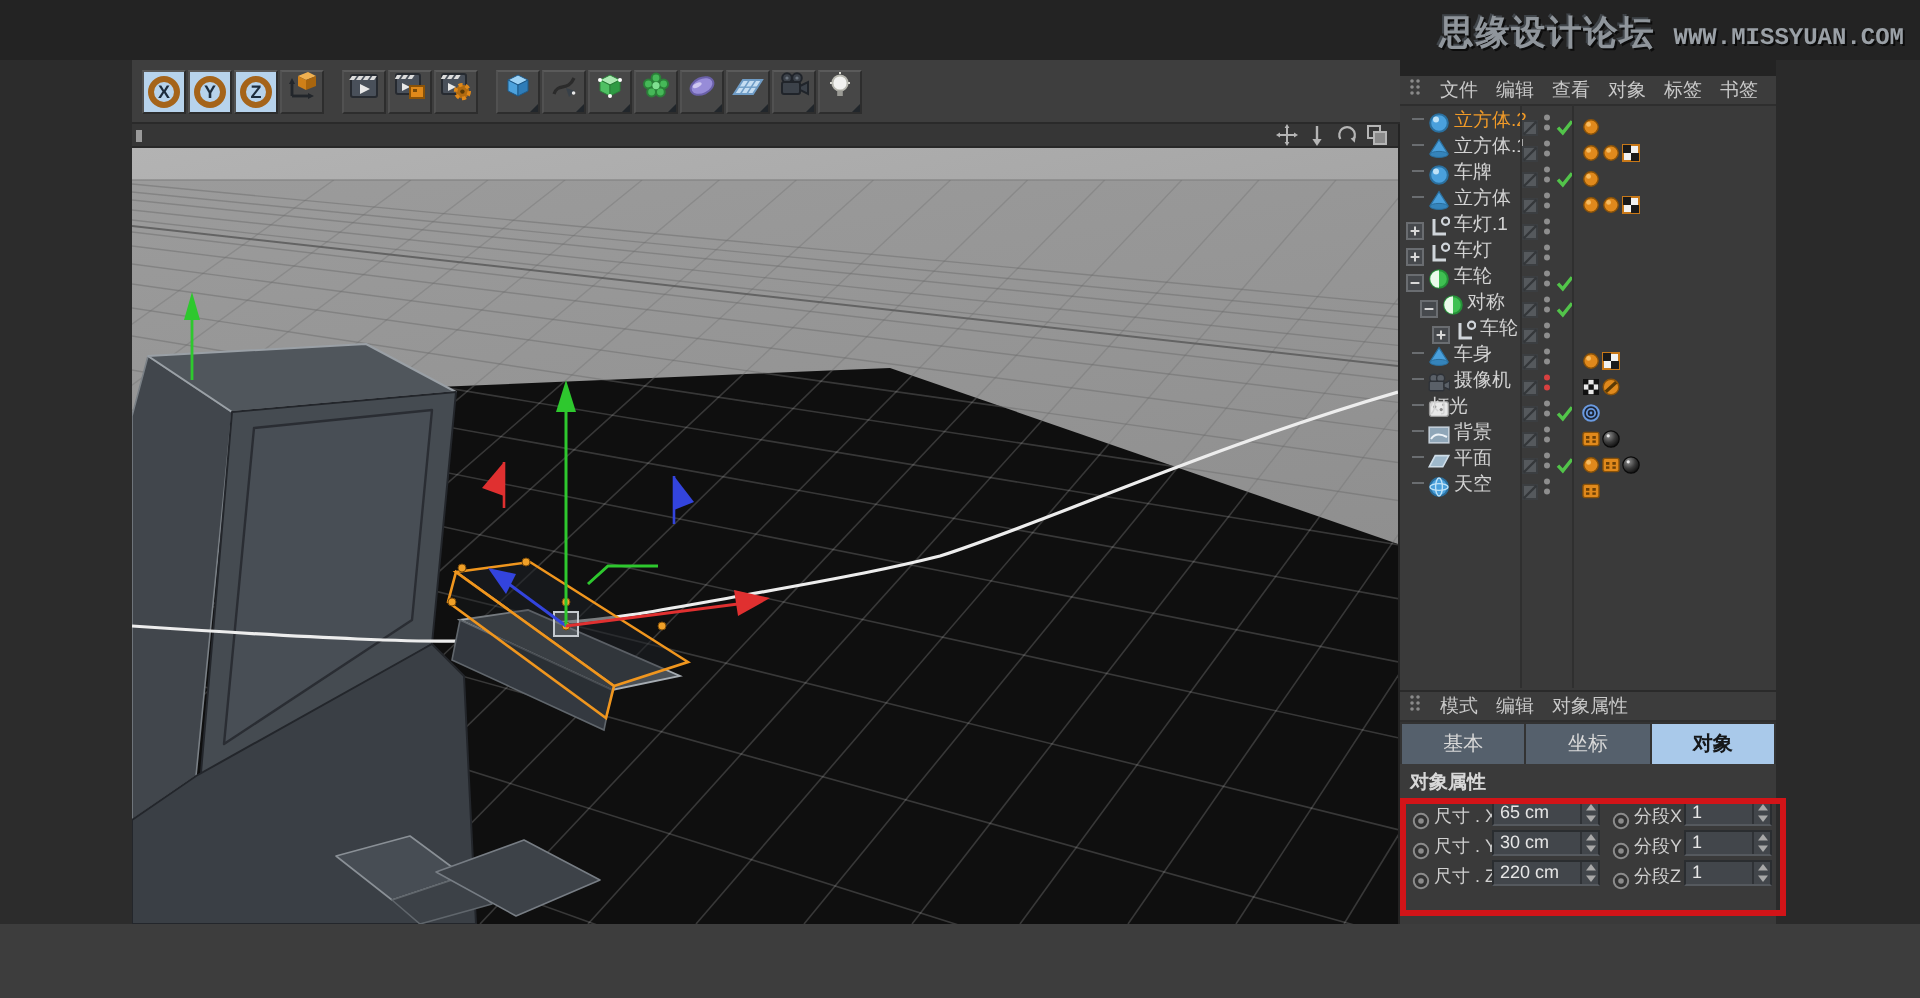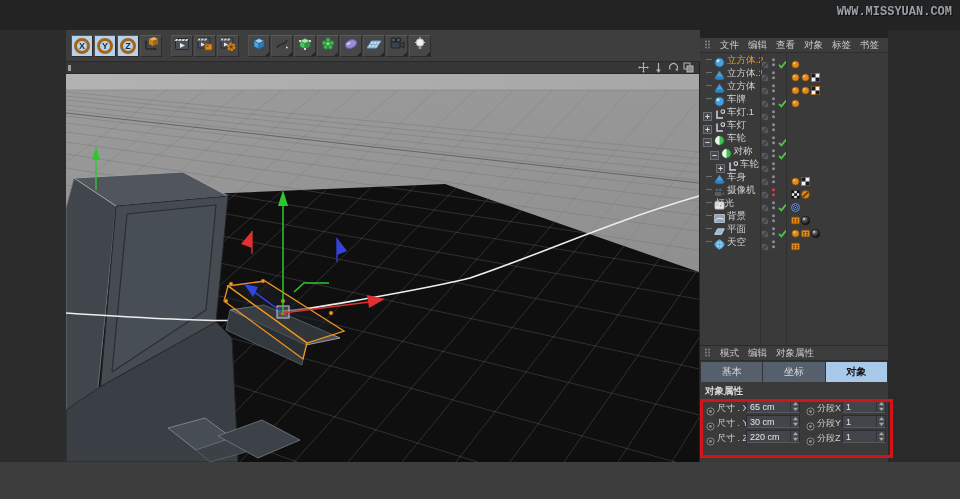--- a/index.html
+++ b/index.html
@@ -56,32 +56,33 @@
   .am-title{height:14px;display:flex;align-items:center;gap:4px;padding-left:4px;font-size:9.5px;color:#d8d8d8;}
   .am-tabs{display:flex;height:21px;gap:1px;background:#333;padding:1px 1px 0 1px;box-sizing:border-box;}
   .am-tab{flex:1;display:flex;align-items:center;justify-content:center;font-size:10px;color:#d8d8d8;background:#55606c;}
   .am-tab.active{background:var(--tab-blue);color:#16181a;font-weight:bold;}
   .am-body{position:relative;height:66px;}
   .am-section{position:absolute;left:5px;top:3px;font-size:9.5px;font-weight:bold;color:#d8d8d8;}
   .am-row{position:absolute;left:0;width:188px;height:13px;}
   .am-ki{position:absolute;top:2px;}
   .am-label{position:absolute;font-size:9px;color:#cfcfcf;top:2px;white-space:nowrap;}
   .am-input{position:absolute;top:0;height:13px;background:#42464b;border:1px solid #2a2d30;
-            border-bottom-color:#55595e;box-sizing:border-box;display:flex;align-items:center;}
+            border-bottom-color:#55595e;box-sizing:border-box;display:flex;}
   .am-input .val{flex:1;font-size:9px;color:#e6e6e6;padding-left:3px;white-space:nowrap;}
   .am-input .spin{width:8px;height:11px;border-left:1px solid #2f3236;display:flex;align-items:center;justify-content:center;}
 
   .red-box{position:absolute;left:700px;top:399px;width:187px;height:53px;border:3px solid var(--hl-red);z-index:40;}
 </style>
 </head>
 <body>
 
 <div id="app">
 
   <div class="watermark">
+    <span class="wm1">思缘设计论坛</span>
     <span class="wm2">WWW.MISSYUAN.COM</span>
   </div>
 
   <div class="toolbar" id="toolbar">
       <div class="tb-btn axis">
         <span class="ring">X</span>
       </div>
       <div class="tb-btn axis">
         <span class="ring">Y</span>
       </div>
@@ -466,20 +467,43 @@
             </svg></span>
           <span class="om-abs" style="left:111px;top:2px"><svg width="9" height="9" viewBox="0 0 9 9">
               <rect x="0.5" y="0.5" width="8" height="8" fill="#f2f2f2" stroke="#c87818"></rect>
               <rect x="0.5" y="0.5" width="4" height="4" fill="#1a1a1a"></rect>
               <rect x="4.5" y="4.5" width="4" height="4" fill="#1a1a1a"></rect>
             </svg></span>
         </div>
         <div class="om-row">
           <span class="tick" style="left:6px"></span>
           <span class="om-abs" style="left:14px;top:1px"><svg width="11" height="11" viewBox="0 0 11 11">
+              <circle cx="5.5" cy="5.5" r="4.4" fill="#4aa0dc" stroke="#2a6f9e"></circle>
+              <circle cx="4" cy="3.8" r="1.5" fill="#bfe2f7"></circle>
+            </svg></span>
+          <span class="rname" style="left:27px">车牌</span>
+          <span class="om-abs" style="left:61px;top:2px"><svg width="8" height="8" viewBox="0 0 8 8">
+              <rect x="0.5" y="0.5" width="7" height="7" fill="#55595d" stroke="#3b3e41"></rect>
+              <line x1="0.8" y1="7.2" x2="7.2" y2="0.8" stroke="#34373a" stroke-width="1.1"></line>
+            </svg></span>
+          <span class="om-abs" style="left:71px;top:1px"><svg width="5" height="11" viewBox="0 0 5 11">
+              <circle cx="2.5" cy="2.7" r="1.5" fill="#8e8e8e"></circle>
+              <circle cx="2.5" cy="7.8" r="1.5" fill="#8e8e8e"></circle>
+            </svg></span>
+          <span class="om-abs" style="left:78px;top:2px"><svg width="9" height="9" viewBox="0 0 9 9">
+              <polyline points="1,4.8 3.4,7.4 8,1.6" stroke="#52c44a" stroke-width="1.7" fill="none"></polyline>
+            </svg></span>
+          <span class="om-abs" style="left:91px;top:2px"><svg width="9" height="9" viewBox="0 0 9 9">
+              <circle cx="4.5" cy="4.5" r="3.6" fill="#e0891c" stroke="#8a5208" stroke-width="0.7"></circle>
+              <circle cx="3.3" cy="3.2" r="1.2" fill="#f6bc62"></circle>
+            </svg></span>
+        </div>
+        <div class="om-row">
+          <span class="tick" style="left:6px"></span>
+          <span class="om-abs" style="left:14px;top:1px"><svg width="11" height="11" viewBox="0 0 11 11">
               <polygon points="5.5,0.8 10,7.8 1,7.8" fill="#4aa0dc" stroke="#2a6f9e" stroke-width="0.6"></polygon>
               <ellipse cx="5.5" cy="8.2" rx="4.5" ry="1.5" fill="#3584bb" stroke="#2a6f9e" stroke-width="0.5"></ellipse>
             </svg></span>
           <span class="rname" style="left:27px">立方体</span>
           <span class="om-abs" style="left:61px;top:2px"><svg width="8" height="8" viewBox="0 0 8 8">
               <rect x="0.5" y="0.5" width="7" height="7" fill="#55595d" stroke="#3b3e41"></rect>
               <line x1="0.8" y1="7.2" x2="7.2" y2="0.8" stroke="#34373a" stroke-width="1.1"></line>
             </svg></span>
           <span class="om-abs" style="left:71px;top:1px"><svg width="5" height="11" viewBox="0 0 5 11">
               <circle cx="2.5" cy="2.7" r="1.5" fill="#8e8e8e"></circle>
@@ -490,43 +514,20 @@
               <circle cx="3.3" cy="3.2" r="1.2" fill="#f6bc62"></circle>
             </svg></span>
           <span class="om-abs" style="left:101px;top:2px"><svg width="9" height="9" viewBox="0 0 9 9">
               <circle cx="4.5" cy="4.5" r="3.6" fill="#e0891c" stroke="#8a5208" stroke-width="0.7"></circle>
               <circle cx="3.3" cy="3.2" r="1.2" fill="#f6bc62"></circle>
             </svg></span>
           <span class="om-abs" style="left:111px;top:2px"><svg width="9" height="9" viewBox="0 0 9 9">
               <rect x="0.5" y="0.5" width="8" height="8" fill="#f2f2f2" stroke="#c87818"></rect>
               <rect x="0.5" y="0.5" width="4" height="4" fill="#1a1a1a"></rect>
               <rect x="4.5" y="4.5" width="4" height="4" fill="#1a1a1a"></rect>
-            </svg></span>
-        </div>
-        <div class="om-row">
-          <span class="tick" style="left:6px"></span>
-          <span class="om-abs" style="left:14px;top:1px"><svg width="11" height="11" viewBox="0 0 11 11">
-              <circle cx="5.5" cy="5.5" r="4.4" fill="#4aa0dc" stroke="#2a6f9e"></circle>
-              <circle cx="4" cy="3.8" r="1.5" fill="#bfe2f7"></circle>
-            </svg></span>
-          <span class="rname" style="left:27px">车牌</span>
-          <span class="om-abs" style="left:61px;top:2px"><svg width="8" height="8" viewBox="0 0 8 8">
-              <rect x="0.5" y="0.5" width="7" height="7" fill="#55595d" stroke="#3b3e41"></rect>
-              <line x1="0.8" y1="7.2" x2="7.2" y2="0.8" stroke="#34373a" stroke-width="1.1"></line>
-            </svg></span>
-          <span class="om-abs" style="left:71px;top:1px"><svg width="5" height="11" viewBox="0 0 5 11">
-              <circle cx="2.5" cy="2.7" r="1.5" fill="#8e8e8e"></circle>
-              <circle cx="2.5" cy="7.8" r="1.5" fill="#8e8e8e"></circle>
-            </svg></span>
-          <span class="om-abs" style="left:78px;top:2px"><svg width="9" height="9" viewBox="0 0 9 9">
-              <polyline points="1,4.8 3.4,7.4 8,1.6" stroke="#52c44a" stroke-width="1.7" fill="none"></polyline>
-            </svg></span>
-          <span class="om-abs" style="left:91px;top:2px"><svg width="9" height="9" viewBox="0 0 9 9">
-              <circle cx="4.5" cy="4.5" r="3.6" fill="#e0891c" stroke="#8a5208" stroke-width="0.7"></circle>
-              <circle cx="3.3" cy="3.2" r="1.2" fill="#f6bc62"></circle>
             </svg></span>
         </div>
         <div class="om-row">
           <span class="om-abs" style="left:3px;top:2px"><svg width="9" height="9" viewBox="0 0 9 9">
               <rect x="0.5" y="0.5" width="8" height="8" fill="#46494d" stroke="#6a6d71"></rect>
               <line x1="2.3" y1="4.5" x2="6.7" y2="4.5" stroke="#d8d8d8"></line>
               <line x1="4.5" y1="2.3" x2="4.5" y2="6.7" stroke="#d8d8d8"></line>
             </svg></span>
           <span class="om-abs" style="left:14px;top:1px"><svg width="11" height="11" viewBox="0 0 11 11">
               <path d="M3,1.5 V9 H9" stroke="#d0d5da" stroke-width="1.5" fill="none"></path>

